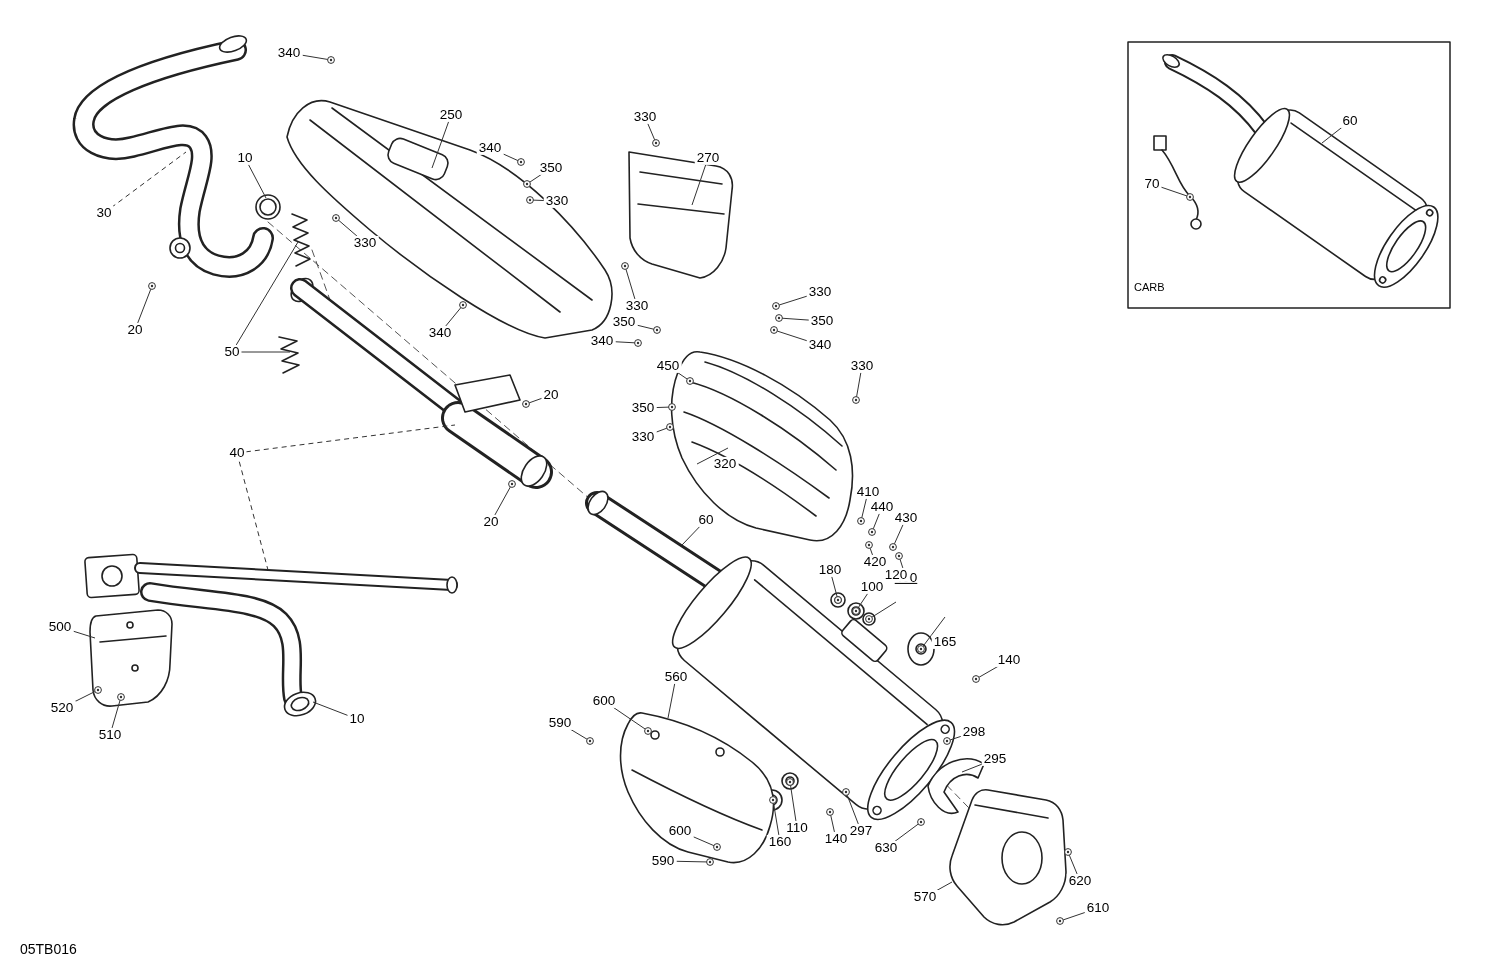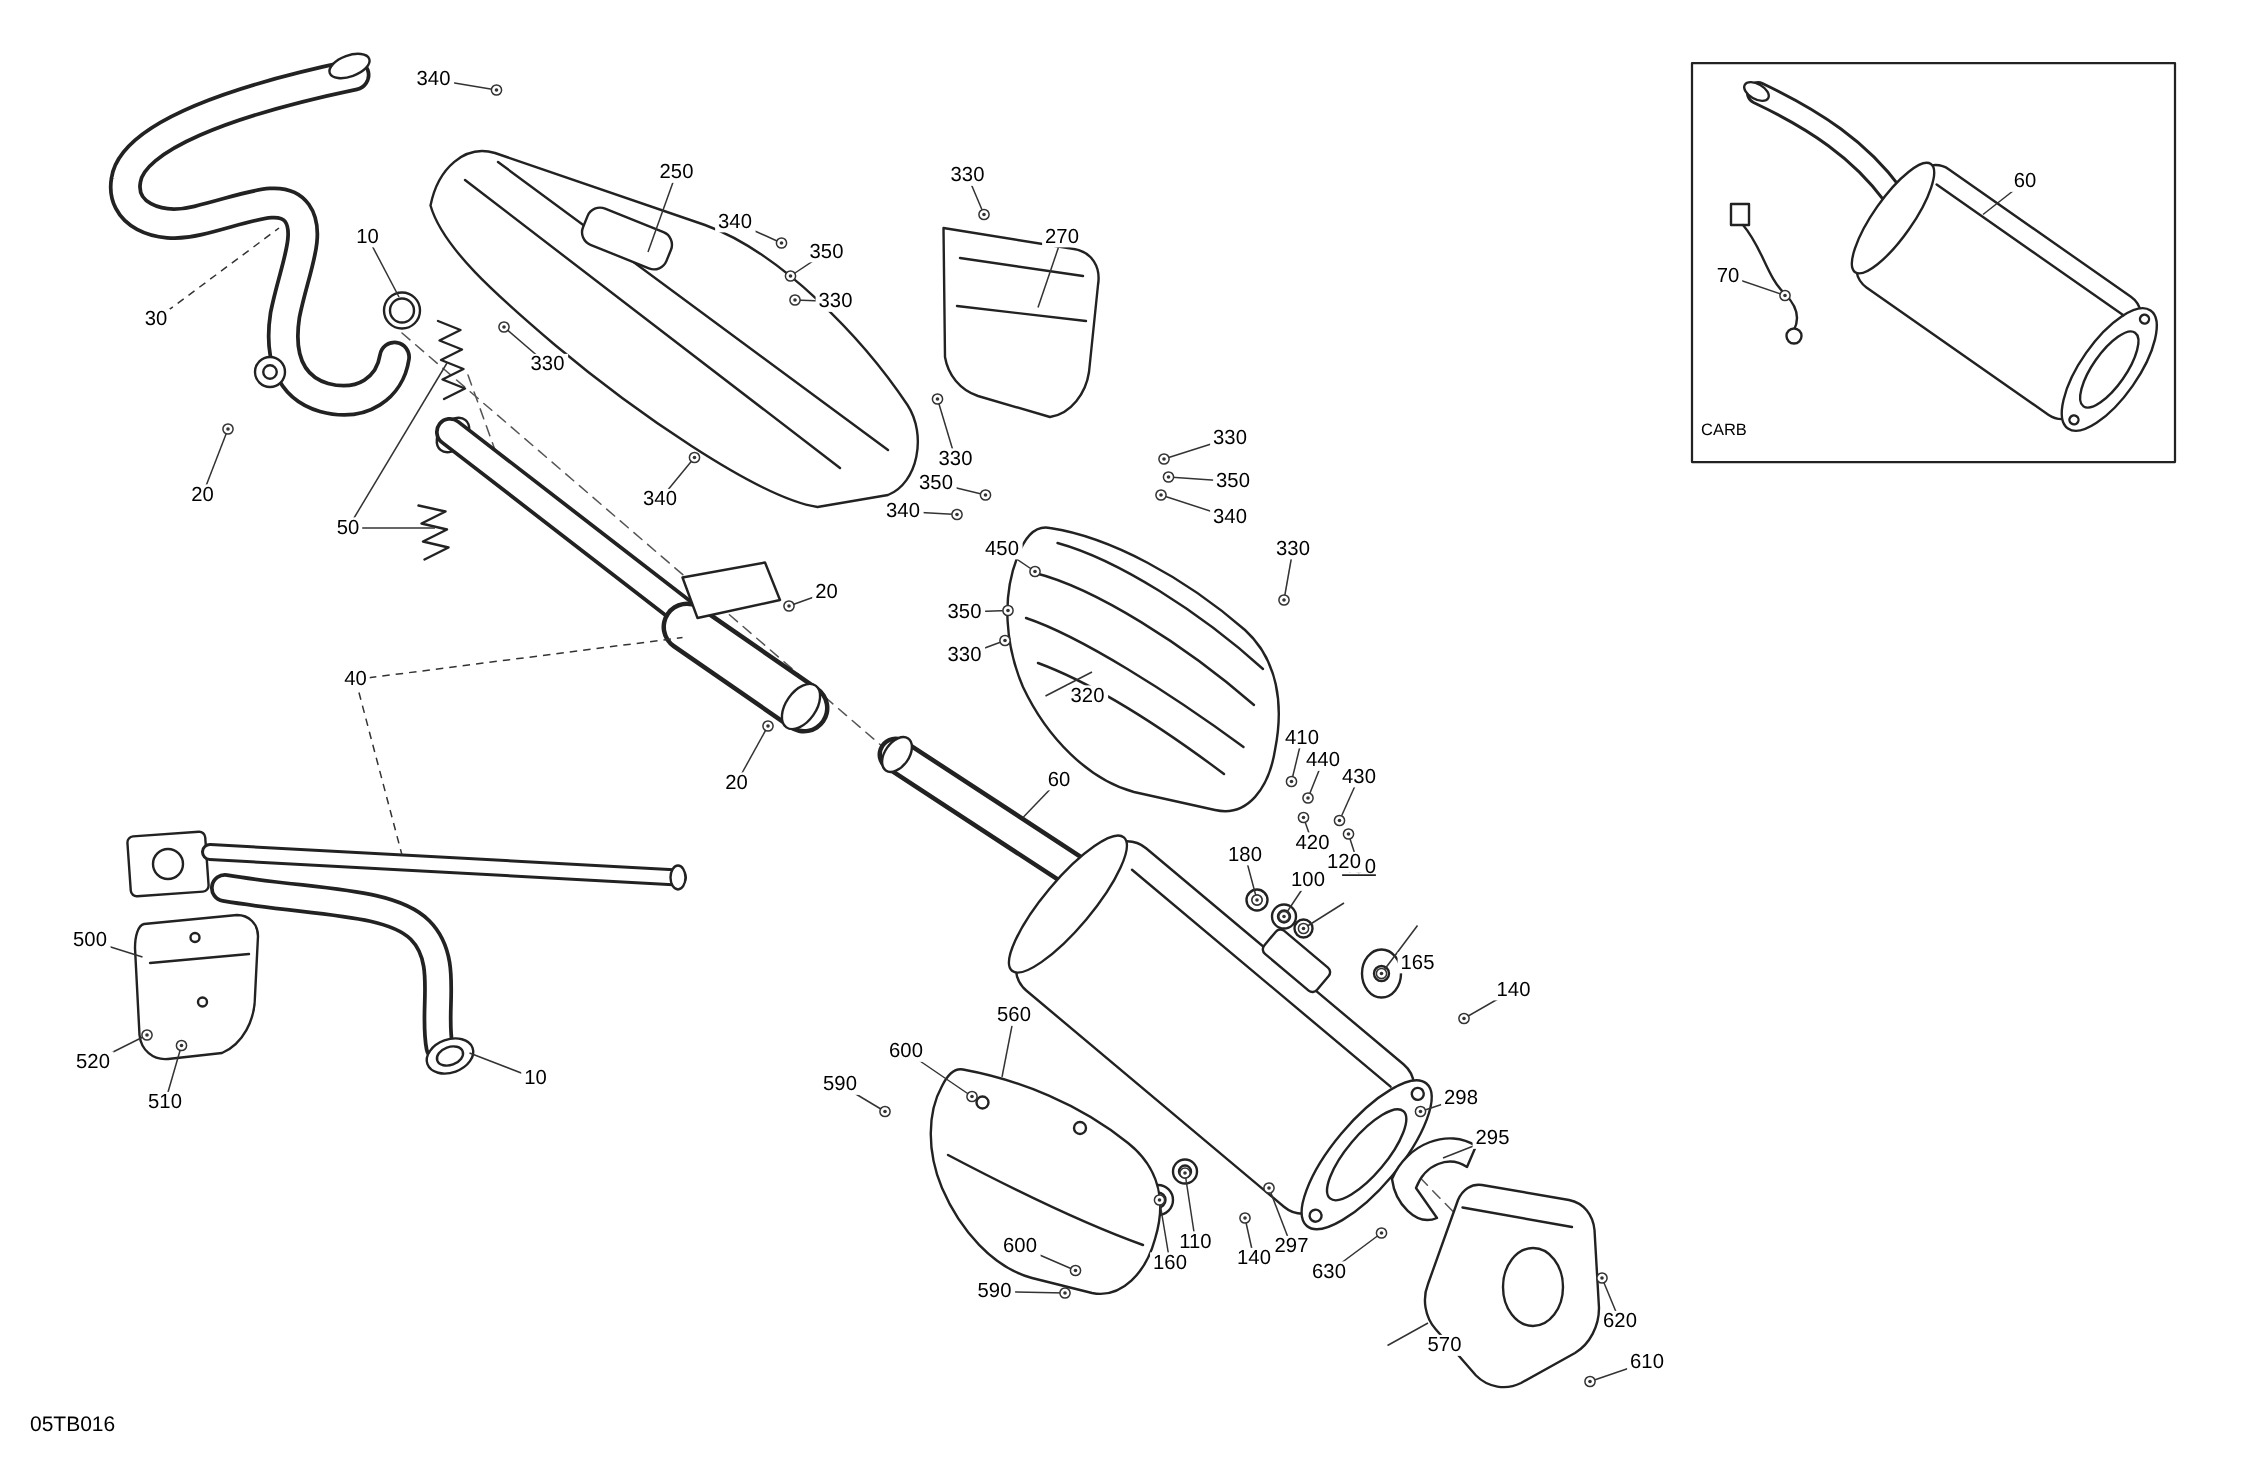--- a/index.html
+++ b/index.html
@@ -345,21 +345,21 @@
       <span class="callout" style="left: 560px; top: 723px;">590</span>
       <span class="callout" style="left: 680px; top: 831px;">600</span>
       <span class="callout" style="left: 663px; top: 861px;">590</span>
       <span class="callout" style="left: 780px; top: 842px;">160</span>
       <span class="callout" style="left: 797px; top: 828px;">110</span>
       <span class="callout" style="left: 836px; top: 839px;">140</span>
       <span class="callout" style="left: 861px; top: 831px;">297</span>
       <span class="callout" style="left: 974px; top: 732px;">298</span>
       <span class="callout" style="left: 995px; top: 759px;">295</span>
       <span class="callout" style="left: 886px; top: 848px;">630</span>
-      <span class="callout" style="left: 925px; top: 897px; margin-left: 38px;">570</span>
+      <span class="callout" style="left: 925px; top: 897px;">570</span>
       <span class="callout" style="left: 1080px; top: 881px;">620</span>
       <span class="callout" style="left: 1098px; top: 908px;">610</span>
       <span class="callout" style="left: 1350px; top: 121px;">60</span>
       <span class="callout" style="left: 1152px; top: 184px;">70</span>
     </div>
 
   <span id="carb-label" class="fixed-text">CARB</span>
 
   <span id="diagram-code" class="fixed-text">05TB016</span>
 </div>

